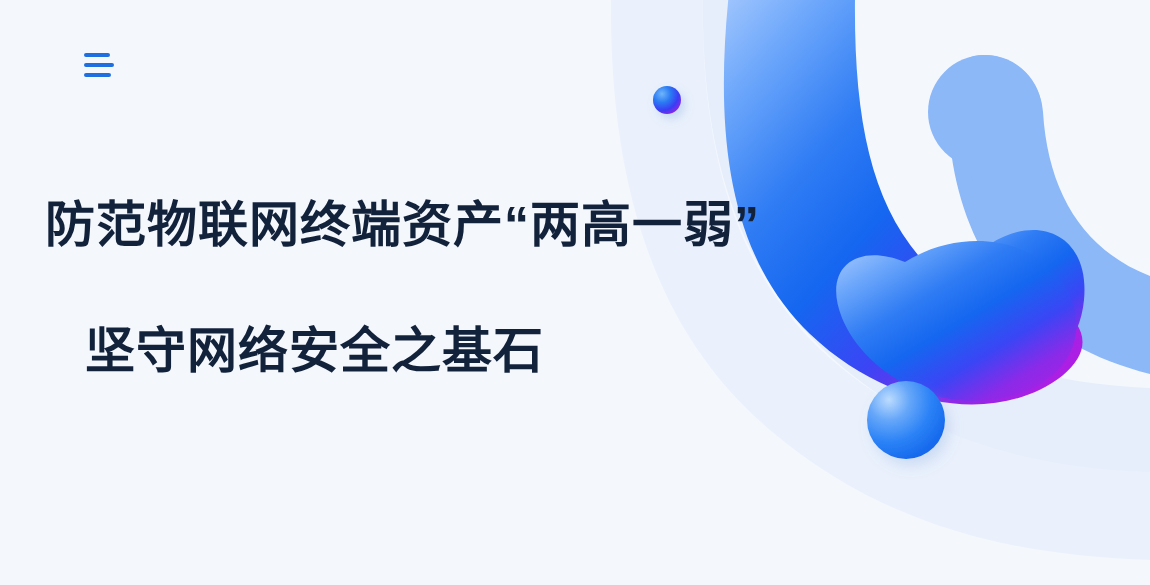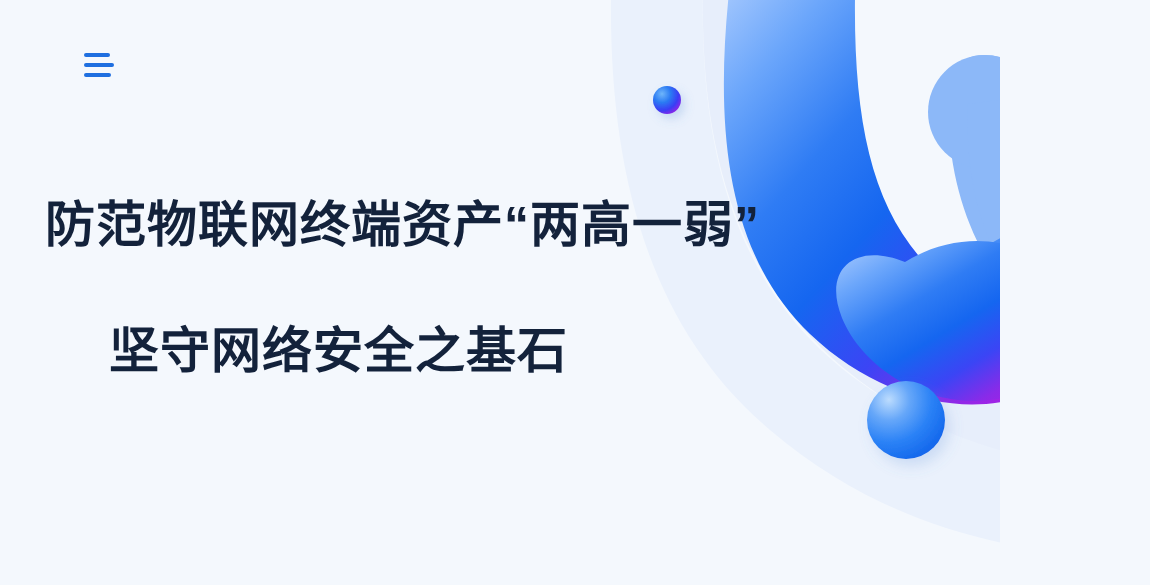--- a/index.html
+++ b/index.html
@@ -9,21 +9,21 @@
   body {
     width: 1150px;
     height: 585px;
     overflow: hidden;
     font-family: "Liberation Sans", "DejaVu Sans", sans-serif;
     background: #f4f8fd;
   }
 
   #slide {
     position: relative;
-    width: 1000px;
+    width: 1150px;
     height: 585px;
     background: #f9a8d4;
     overflow: hidden;
   }
 
   
   #artwork {
     position: absolute;
     inset: 0;
     width: 1150px;
@@ -70,21 +70,21 @@
     font-size: 50px;
     line-height: 74px;
     letter-spacing: 1px;
     white-space: nowrap;
   }
   .headline-line.l1 {
     padding-left: 45px;
     margin-bottom: 52px;
   }
   .headline-line.l2 {
-    padding-left: 109px;
+    padding-left: 85px;
   }
 </style>
 </head>
 <body>
 
 <div id="slide">
 
   <svg id="artwork" viewBox="0 0 1150 585" width="1150" height="585" xmlns="http://www.w3.org/2000/svg">
     <defs>
       <linearGradient id="gradArc" x1="0.12" y1="0" x2="0.95" y2="0.92">

